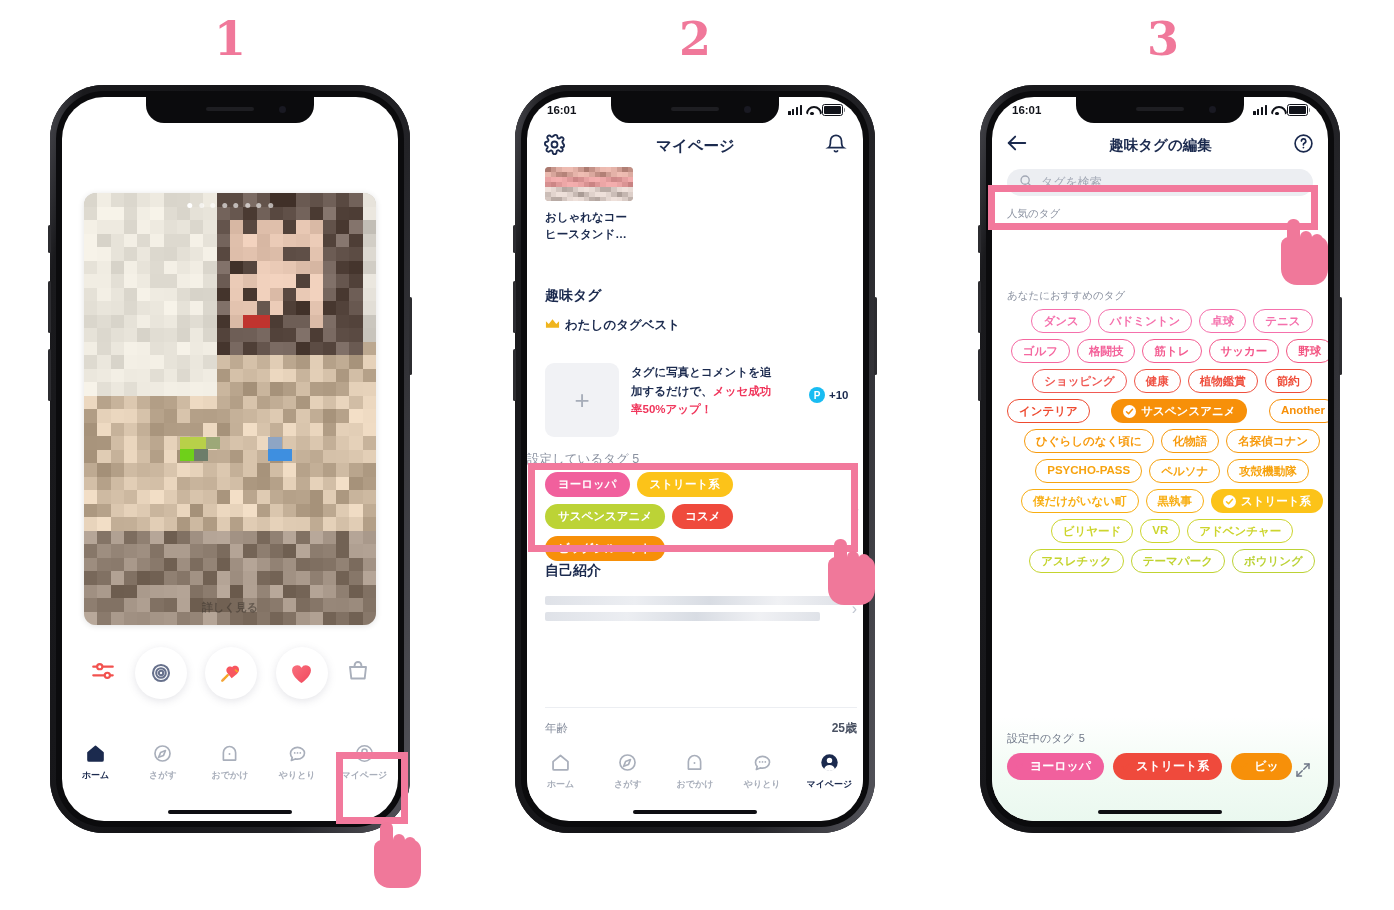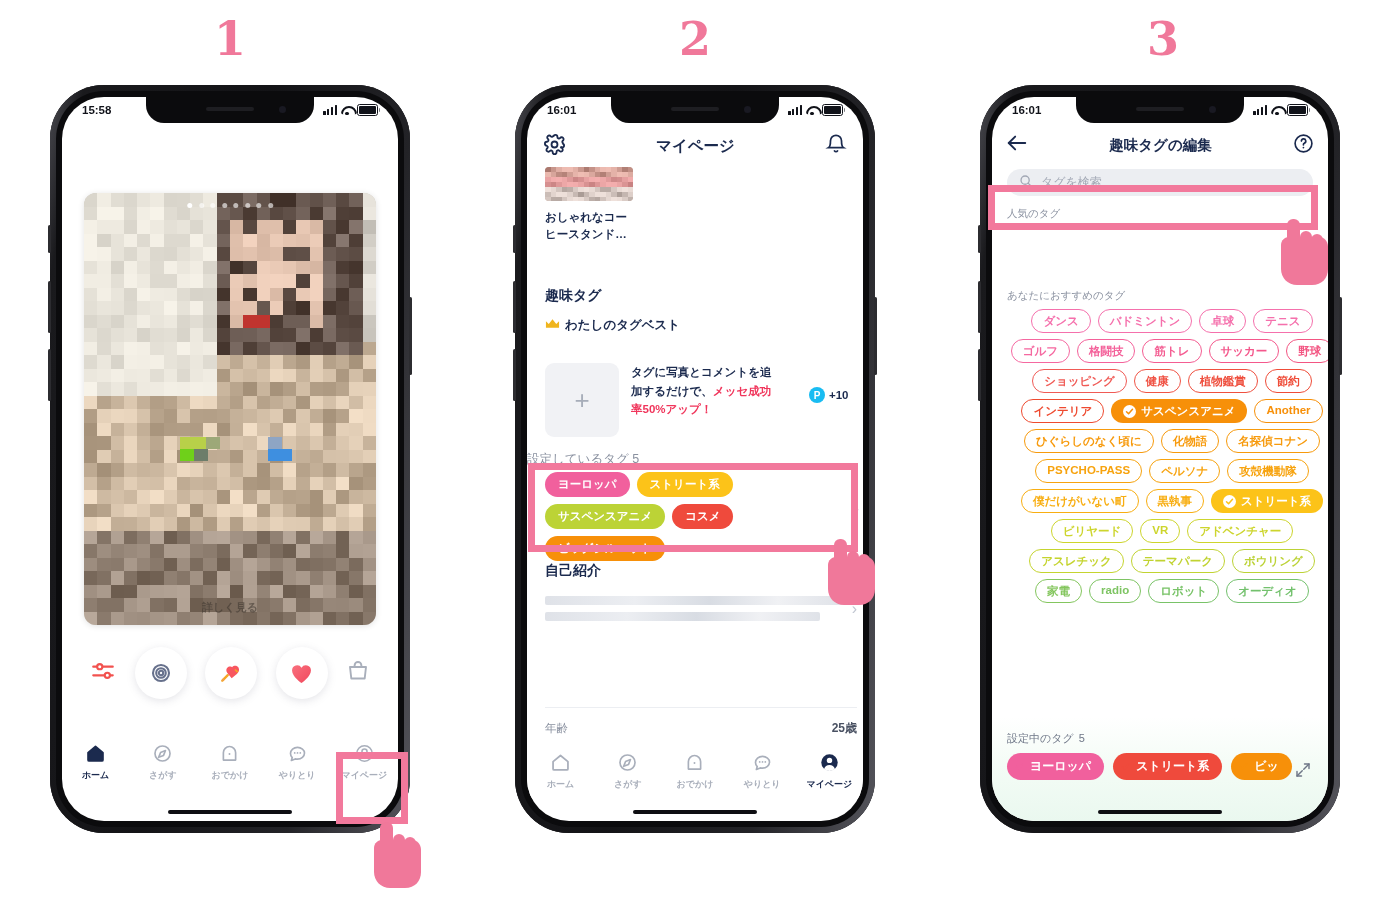--- a/index.html
+++ b/index.html
@@ -263,33 +263,20 @@
     <div class="inner-bezel"></div>
     <div class="side-btn l1"></div>
     <div class="side-btn l2"></div>
     <div class="side-btn l3"></div>
     <div class="side-btn r1"></div>
 
     <div class="screen">
       <div class="notch">
         <div class="spk"></div>
         <div class="cam"></div>
-      </div>
-      <div class="statusbar">
-        <div>15:58</div>
-        <div class="sb-right">
-          <span class="bars">
-              <i></i>
-              <i></i>
-              <i></i>
-              <i></i>
-            </span>
-          <span class="wifi"></span>
-          <span class="batt"></span>
-        </div>
       </div>
 
 
       <div class="p1-card">
         <div class="pixel-photo" id="pixelart">
             <div class="px" style="left:0.00px;top:0.00px;width:13.87px;height:14.10px;background:rgb(218,214,204)"></div>
             <div class="px" style="left:13.27px;top:0.00px;width:13.87px;height:14.10px;background:rgb(241,237,227)"></div>
             <div class="px" style="left:26.55px;top:0.00px;width:13.87px;height:14.10px;background:rgb(225,221,211)"></div>
             <div class="px" style="left:39.82px;top:0.00px;width:13.87px;height:14.10px;background:rgb(219,215,205)"></div>
             <div class="px" style="left:53.09px;top:0.00px;width:13.87px;height:14.10px;background:rgb(232,228,218)"></div>
@@ -1483,21 +1470,21 @@
               <span class="chip" style="color:#f45d92;border-color:#f45d92">筋トレ</span>
               <span class="chip" style="color:#f4588c;border-color:#f4588c">サッカー</span>
               <span class="chip" style="color:#f35582;border-color:#f35582">野球</span>
             </div>
             <div class="chips centered" style="margin-bottom:6px;">
               <span class="chip" style="color:#f05a55;border-color:#f05a55">ショッピング</span>
               <span class="chip" style="color:#f05446;border-color:#f05446">健康</span>
               <span class="chip" style="color:#ef503f;border-color:#ef503f">植物鑑賞</span>
               <span class="chip" style="color:#ef4c38;border-color:#ef4c38">節約</span>
             </div>
-            <div class="chips centered" style="margin-bottom:6px;">
+            <div class="chips centered" style="margin-bottom:6px;justify-content:space-between;">
               <span class="chip" style="color:#ee4a30;border-color:#ee4a30">インテリア</span>
               <span class="chip sel" style="background:#f79009;color:#fff;">
                 <span class="ck">
                   <svg width="9" height="9" viewBox="0 0 24 24" fill="none" stroke="#f79009" stroke-width="4" stroke-linecap="round" stroke-linejoin="round">
                     <path d="M4 12.5l5.5 5.5L20 6"></path>
                   </svg>
                 </span>
                 <span>サスペンスアニメ</span>
               </span>
               <span class="chip" style="color:#f79009;border-color:#f79009">Another</span>
@@ -1526,26 +1513,20 @@
             </div>
             <div class="chips centered" style="margin-bottom:6px;">
               <span class="chip" style="color:#cdd52d;border-color:#cdd52d">ビリヤード</span>
               <span class="chip" style="color:#cdd52d;border-color:#cdd52d">VR</span>
               <span class="chip" style="color:#cdd52d;border-color:#cdd52d">アドベンチャー</span>
             </div>
             <div class="chips centered" style="margin-bottom:6px;">
               <span class="chip" style="color:#c5d42f;border-color:#c5d42f">アスレチック</span>
               <span class="chip" style="color:#c1d331;border-color:#c1d331">テーマパーク</span>
               <span class="chip" style="color:#bcd235;border-color:#bcd235">ボウリング</span>
-            </div>
-            <div class="chips centered" style="margin-bottom:6px;">
-              <span class="chip" style="color:#84c65e;border-color:#84c65e">家電</span>
-              <span class="chip" style="color:#7ec463;border-color:#7ec463">radio</span>
-              <span class="chip" style="color:#79c368;border-color:#79c368">ロボット</span>
-              <span class="chip" style="color:#73c16d;border-color:#73c16d">オーディオ</span>
             </div>
           </div>
       </div>
 
       <div class="p3-bottom">
         <div class="bl">
           <span>設定中のタグ</span><b>5</b>
         </div>
         <div class="sel-row" id="p3sel">
             <span class="sel-chip" style="background:#f1609d">

